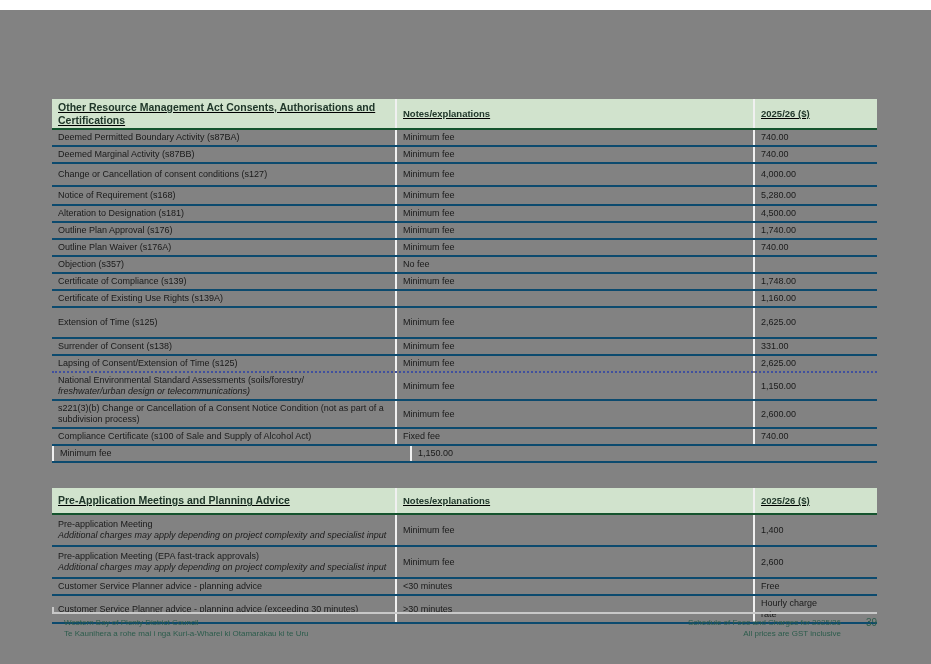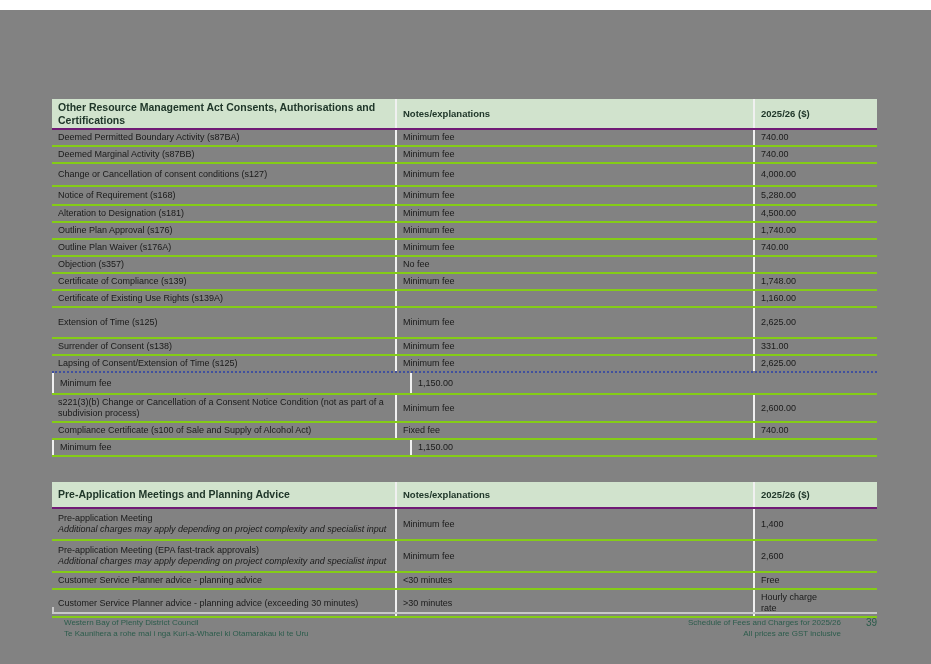--- a/index.html
+++ b/index.html
@@ -10,27 +10,28 @@
     font-family:"Liberation Sans",sans-serif;
     overflow:hidden;
   }
   .top-strip{position:absolute;top:0;left:0;width:931px;height:10px;background:#ffffff;}
   .content{position:absolute;left:52px;top:99px;width:825px;}
   .fee-table{width:825px;}
   .fee-table + .fee-table{margin-top:25px;}
   .thead{
     display:flex;align-items:center;
     background:#d1e3cd;
-    border-bottom:2px solid #701a75;
+    border-bottom:2px solid #14532d;
     min-height:27px;
     box-sizing:border-box;
+    text-decoration:underline;
   }
   .row{
     display:flex;align-items:center;
-    border-bottom:2px solid #84cc16;
+    border-bottom:2px solid #0c4a6e;
     box-sizing:border-box;
   }
   .row.dotted{border-bottom:2px dotted #40509e;}
   .cell{box-sizing:border-box;padding:2px 8px 2px 6px;align-self:stretch;display:flex;flex-direction:column;justify-content:center;}
   .c1{width:343px;}
   .c2{width:358px;border-left:2px solid #f0f0f0;}
   .c3{width:86px;border-left:2px solid #f0f0f0;}
   .title{font-size:10.5px;font-weight:bold;color:#20372a;line-height:12.5px;}
   .colhead{font-size:9.5px;font-weight:bold;color:#20372a;}
   .row .cell{font-size:9px;color:#1a1a1a;line-height:11px;}
@@ -141,20 +142,24 @@
           <div class="cell c3">331.00</div>
         </div>
         <div class="row dotted" style="min-height: 13px;">
           <div class="cell c1">
             <div>Lapsing of Consent/Extension of Time (s125)</div>
           </div>
           <div class="cell c2">Minimum fee</div>
           <div class="cell c3">2,625.00</div>
         </div>
         <div class="row" style="min-height: 22px;">
+          <div class="cell c1">
+            <div>National Environmental Standard Assessments (soils/forestry/</div>
+            <div class="sub">freshwater/urban design or telecommunications)</div>
+          </div>
           <div class="cell c2">Minimum fee</div>
           <div class="cell c3">1,150.00</div>
         </div>
         <div class="row" style="min-height: 22px;">
           <div class="cell c1">
             <div>s221(3)(b) Change or Cancellation of a Consent Notice Condition (not as part of a subdivision process)</div>
           </div>
           <div class="cell c2">Minimum fee</div>
           <div class="cell c3">2,600.00</div>
         </div>

